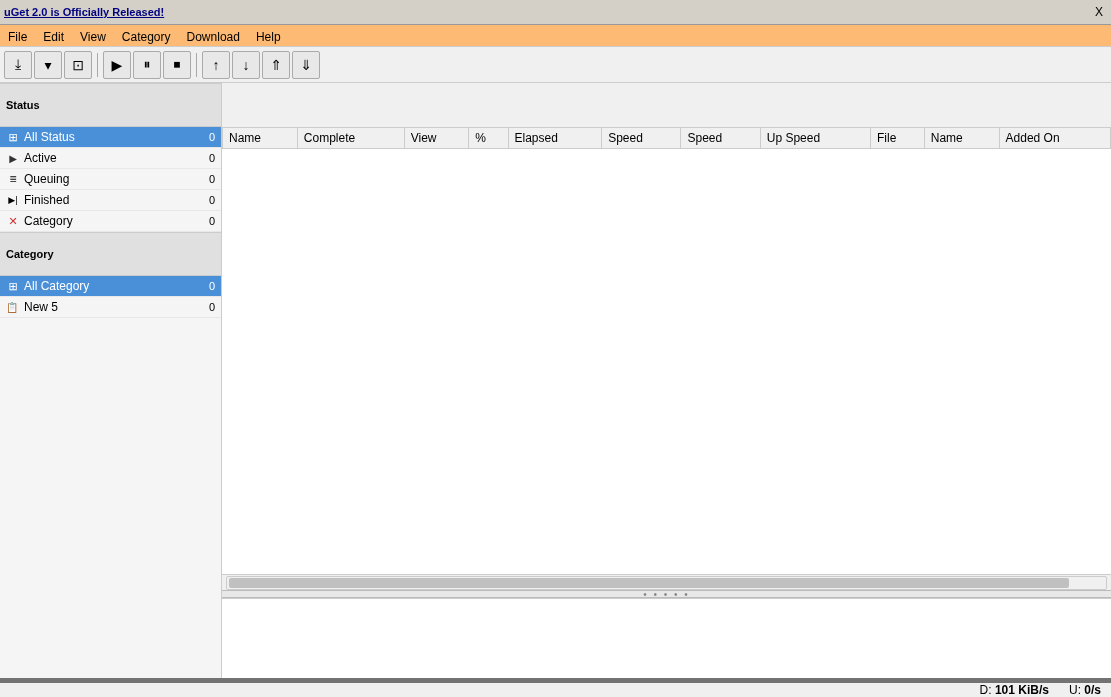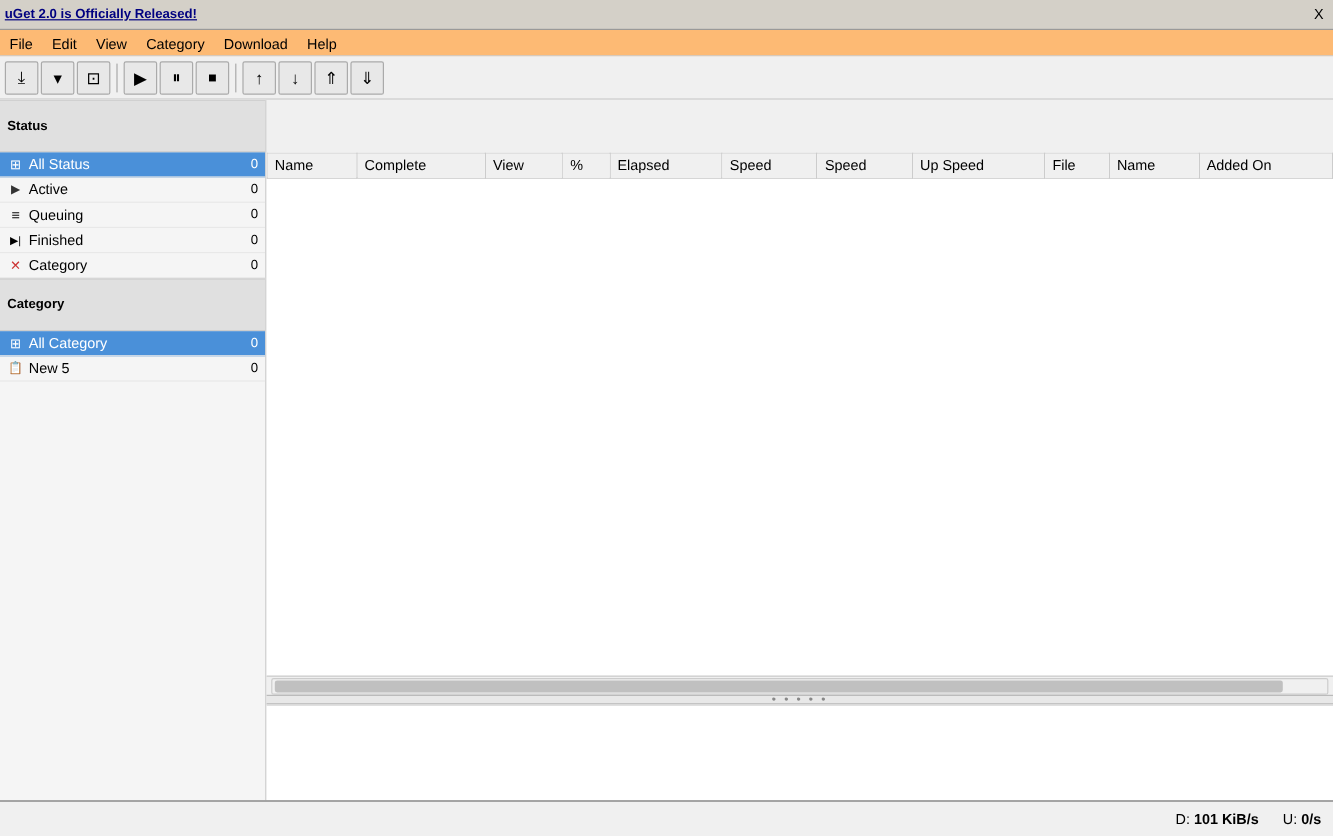--- a/index.html
+++ b/index.html
@@ -177,22 +177,22 @@
     #log-area {
       height: 80px;
       background: white;
       border-top: 1px solid #ccc;
       overflow-y: auto;
       padding: 4px;
     }
     
     #statusbar {
       background: #f0f0f0;
-      height: 30px;
-      border-top: 1px solid #737373;
+      height: 19px;
+      border-top: 5px solid #737373;
       display: flex;
       align-items: center;
       justify-content: flex-end;
       padding: 0 10px;
       gap: 20px;
     }
     .status-item {
       font-size: 12px;
     }
     .status-value {

